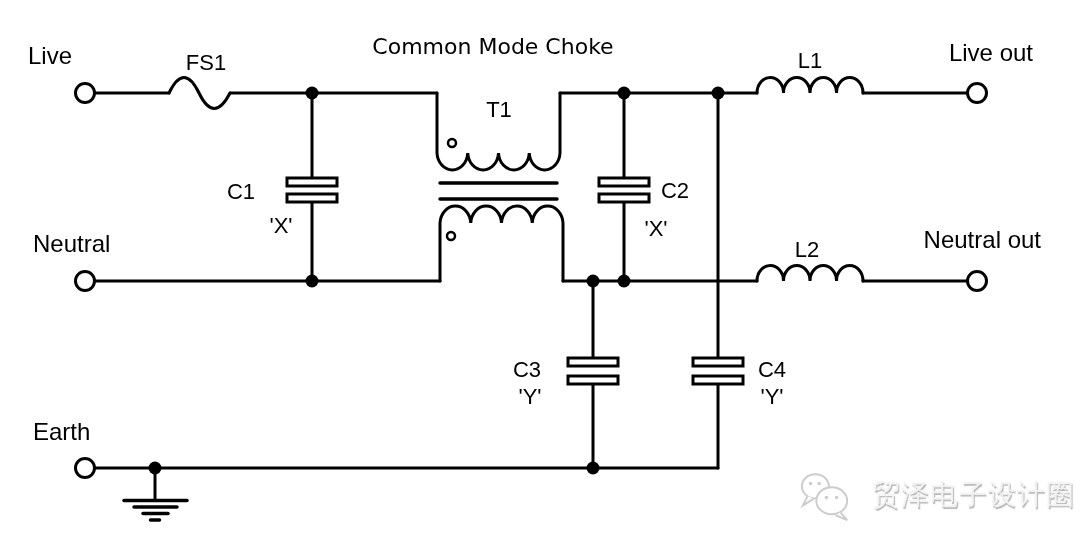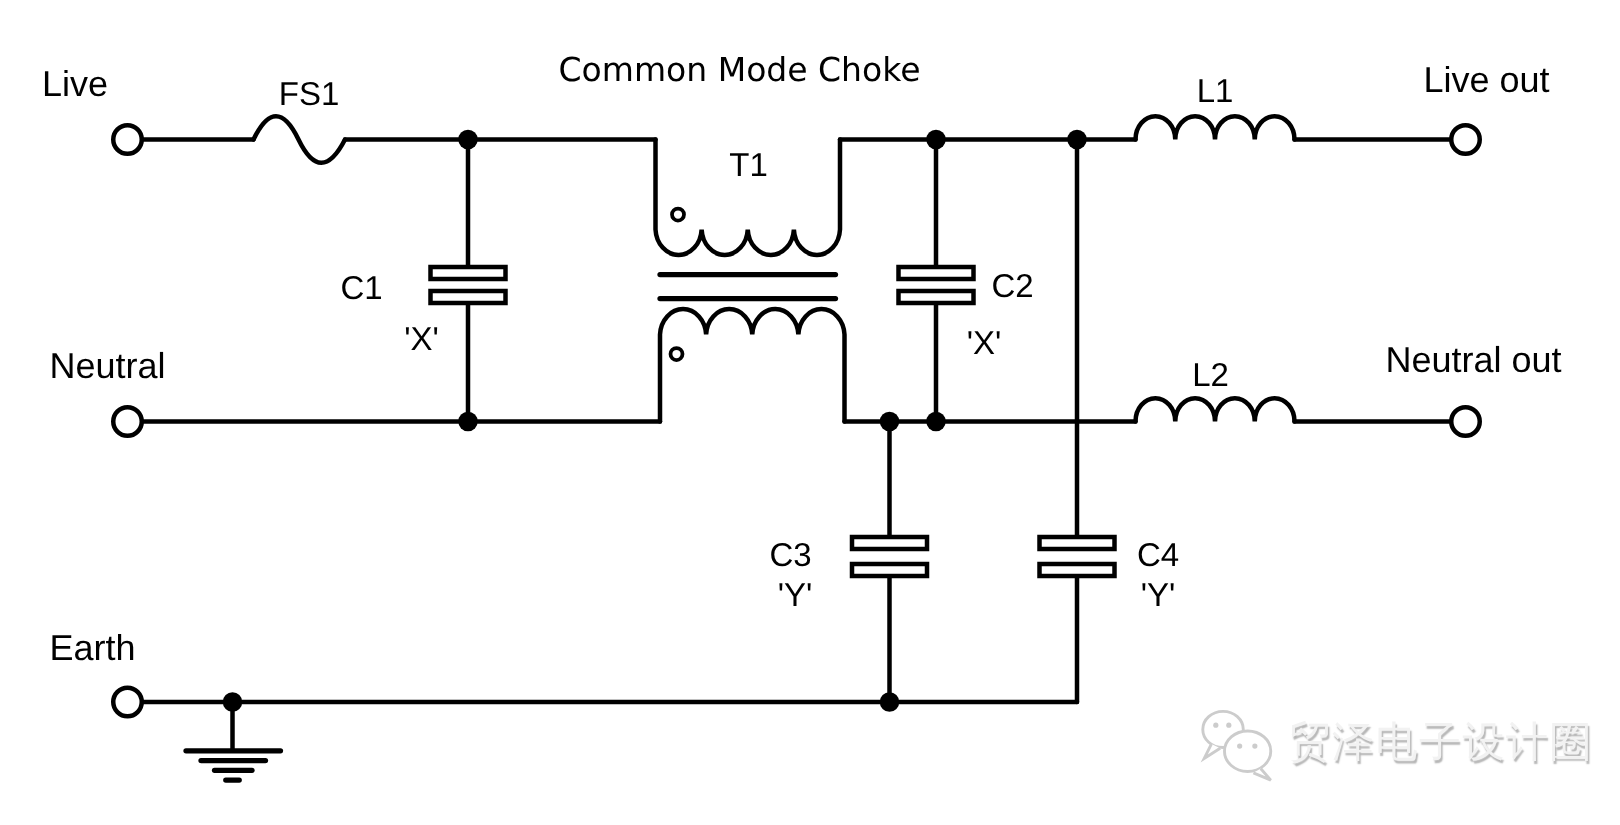--- a/index.html
+++ b/index.html
@@ -10,21 +10,21 @@
     overflow: hidden;
     font-family: "Liberation Sans", sans-serif;
   }
   svg text { fill: #000000; }
   .port-label   { font-family: "Liberation Sans", sans-serif; font-size: 24px; }
   .comp-label   { font-family: "Liberation Sans", sans-serif; font-size: 22px; }
   .title-label  { font-family: "DejaVu Sans", sans-serif; font-size: 22px; }
   .watermark {
     position: absolute;
     left: 796px; top: 468px;
-    display: flex; align-items: center; gap: 5px;
+    display: flex; align-items: center; gap: 18px;
     user-select: none;
   }
   .watermark-text {
     font-family: "DejaVu Sans", sans-serif;
     font-size: 28px;
     letter-spacing: 1px;
     color: #f2f2f2;
     text-shadow: 1px 2px 1px #b5b5b5;
     white-space: nowrap;
   }

